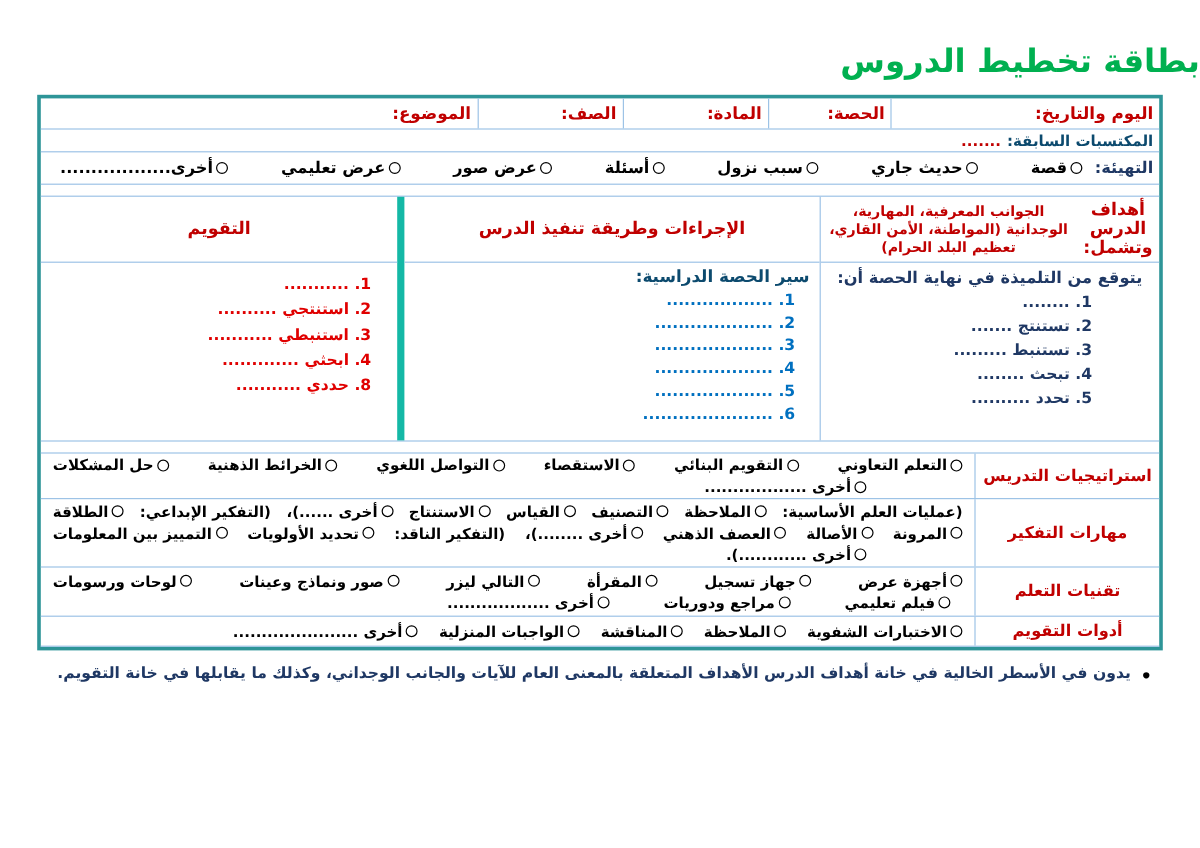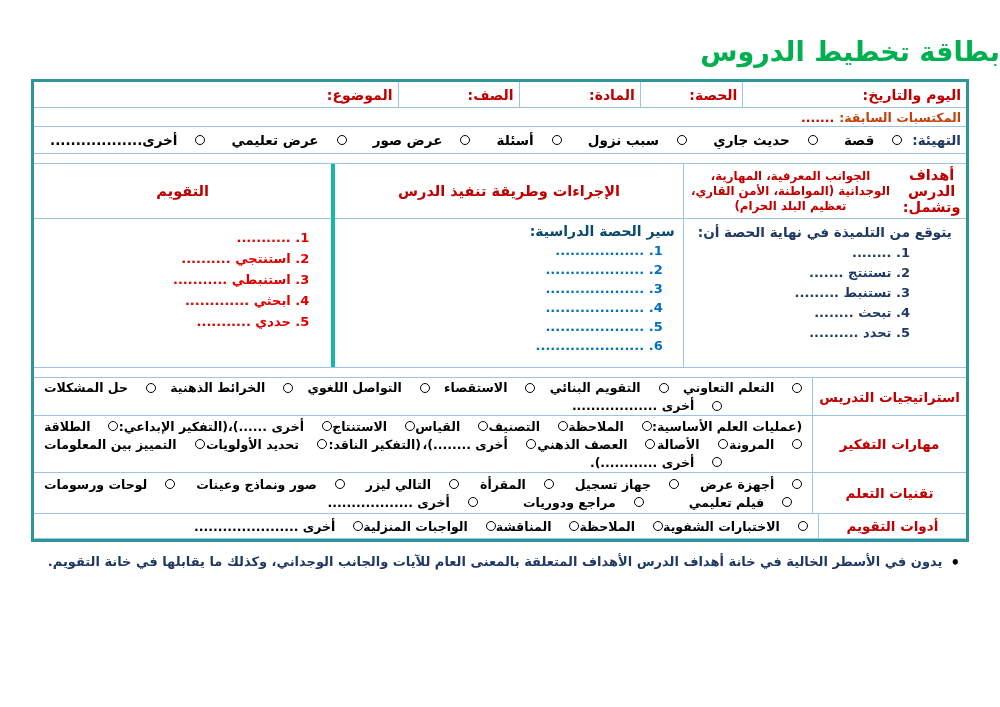--- a/index.html
+++ b/index.html
@@ -7,31 +7,31 @@
   .page{position:relative;width:1000px;height:707px;background:#fff;direction:rtl;overflow:hidden}
   .title{padding-top:36px;font-size:27px;color:#00B050}
   .card{width:938px;margin:12px auto 0;border:3px solid #2E9598;background:#fff}
   
   .header-row{display:flex;height:26px;border-bottom:1px solid #9DC3E6}
   .hcell{display:flex;align-items:center;padding-right:5px;color:#C00000;font-size:14px}
   .hcell:not(:last-child){border-left:1px solid #9DC3E6}
   .c-date{width:24%}.c-hissa{width:11%}.c-saff{width:13%}.c-madda{width:13%}.c-mawdoo{width:39%}
   
   .prior-row{height:19px;display:flex;align-items:center;gap:5px;border-bottom:1px solid #9DC3E6;padding-right:5px;font-size:12.5px}
-  .plabel{color:#c2410c}.pdots{color:#C00000}
+  .plabel{color:#0c4a6e}.pdots{color:#C00000}
   
   .warmup-row{height:27px;display:flex;align-items:center;border-bottom:1px solid #9DC3E6;padding-right:5px;font-size:13.5px}
   .wlabel{color:#1F3864;flex:0 0 auto}
   .wopts{flex:1;display:flex;justify-content:space-between;align-items:center;padding:0 10px 0 16px;color:#000}
   .spacer{height:9px}
   
   .mid{display:flex;height:205px;border-top:1px solid #9DC3E6;border-bottom:1px solid #9DC3E6}
   .col{height:100%}
   .col-obj{width:30.4%;border-left:1px solid #9DC3E6}
-  .col-proc{width:37.7%;border-left:4px solid #14b8a6}
+  .col-proc{width:37.7%;border-left:6px solid #14b8a6}
   .col-eval{width:31.9%}
   .colhead{height:55px;border-bottom:1px solid #9DC3E6;display:flex;flex-direction:row;justify-content:center;align-items:center;text-align:center}
   .obj-title,.proc-title,.eval-title{color:#C00000;font-size:14.5px}
   .obj-sub{color:#C00000;font-size:11.8px;line-height:1.3;padding:1px 4px 0}
   .obj-body{padding:5px 8px 0}
   .expect-title{color:#1F3864;font-size:13.5px;text-align:center}
   .proc-body{padding:4px 8px 0}
   .flow-title{color:#0c4a6e;font-size:14px;text-align:right}
   .numlist .num-item{text-align:right;white-space:nowrap}
   .navy-list{color:#1F3864;font-size:13px;padding:3px 48px 0 0;line-height:20px}
@@ -42,21 +42,21 @@
   .brow{display:flex;border-bottom:1px solid #9DC3E6}
   .brow:last-child{border-bottom:none}
   .blabel{width:16.5%;border-left:1px solid #9DC3E6;display:flex;align-items:center;justify-content:center;color:#C00000;font-size:13.5px;text-align:center;padding:0 4px}
   .bcontent{flex:1;display:flex;flex-direction:column;justify-content:center;color:#000;font-size:12.5px}
   .r-strat{height:38px}.r-think{height:57px}.r-tech{height:41px}.r-tools{height:24px}
   .line{display:flex;align-items:center;white-space:nowrap;height:18px}
   .line.justify{justify-content:space-between;padding:0 10px}
   .line.right90{justify-content:flex-start;padding-right:90px;gap:40px}
   .line.right20{justify-content:flex-start;padding-right:20px;gap:45px}
   .line.tools{justify-content:space-between;padding:0 10px 0 160px}
-  .opt{display:inline-flex;align-items:center;gap:18px}
+  .opt{display:inline-flex;align-items:center;gap:3px}
   .radio{width:10px;height:10px;border:1.5px solid #000;border-radius:50%;flex:0 0 auto}
   .seg{display:inline-block}
   
   .footnote{display:flex;gap:8px;margin:12px 40px 0 0;color:#1F3864;font-size:13px;align-items:flex-start}
   .bullet{color:#000;font-size:15px;line-height:1.2}
 </style>
 </head>
 <body>
 
 <div class="page">
@@ -163,21 +163,21 @@
       <div class="col col-eval">
         <div class="colhead">
           <div class="eval-title">التقويم</div>
         </div>
         <div>
           <div class="numlist red-list">
               <div class="num-item">1. ...........</div>
               <div class="num-item">2. استنتجي ..........</div>
               <div class="num-item">3. استنبطي ...........</div>
               <div class="num-item">4. ابحثي .............</div>
-              <div class="num-item">5. حددي ...........</div>
+              <div class="num-item">8. حددي ...........</div>
             </div>
         </div>
       </div>
 
     </div>
 
     <div class="spacer"></div>
 
     <div class="bottom">
 

